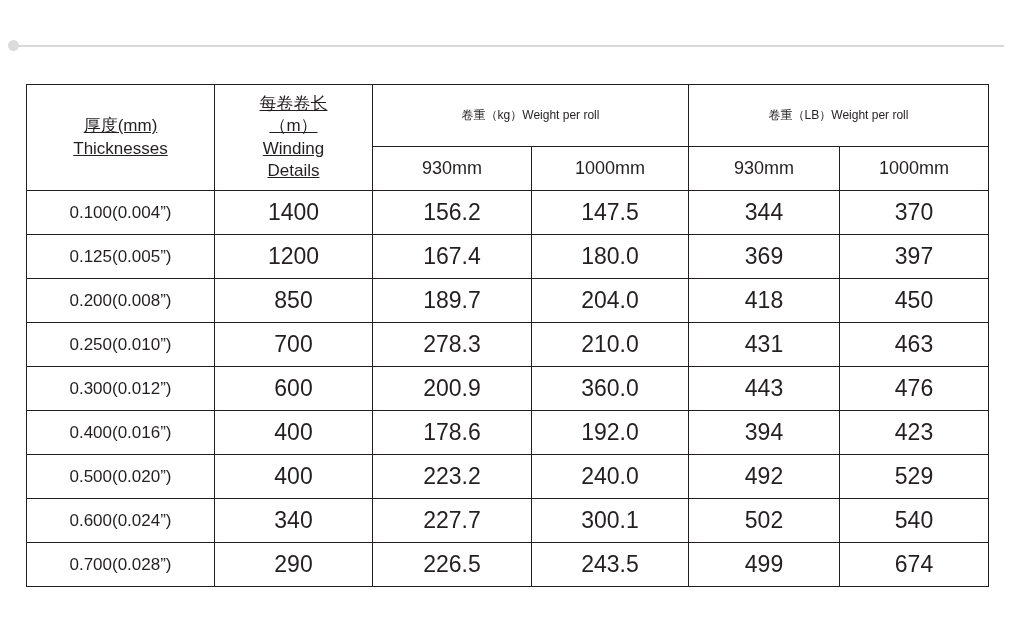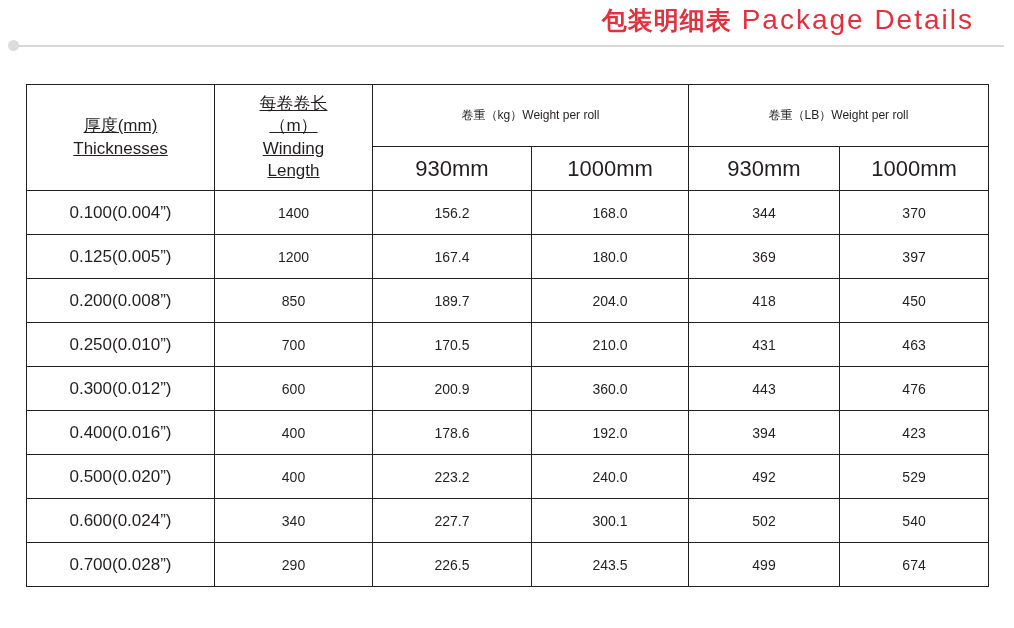--- a/index.html
+++ b/index.html
@@ -102,40 +102,34 @@
     font-size: 12px;
     line-height: 1.28;
   }
   .hdr-tall {
     font-size: 17px;
     line-height: 1.3;
     text-decoration: underline;
   }
   .hdr-sub {
     height: 44px;
-    font-size: 22px;
+    font-size: 18px;
   }
 
   tbody td {
     height: 44px;
-    font-size: 14px;
+    font-size: 23px;
   }
   td.thick { font-size: 17px; }
 </style>
 </head>
 <body>
 
 <div class="page">
 
-  <div class="header">
-    <div class="title-wrap">
-      <span class="title-cn">包装明细表</span>
-      <span class="title-en">Package Details</span>
-    </div>
-  </div>
   <div class="rule"></div>
   <div class="rule-dot"></div>
 
   <div class="table-wrap">
     <table class="pkg">
       <colgroup>
         <col class="c0">
           <col class="c1">
           <col class="c2">
           <col class="c3">
@@ -145,38 +139,38 @@
       <thead>
         <tr>
           <th rowspan="2" class="hdr-tall">
             <div>厚度(mm)</div>
             <div>Thicknesses</div>
           </th>
           <th rowspan="2" class="hdr-tall">
             <div>每卷卷长</div>
             <div>（m）</div>
             <div>Winding</div>
-            <div>Length</div>
+            <div>Details</div>
           </th>
           <th colspan="2" class="hdr-top">卷重（kg）Weight per roll</th>
           <th colspan="2" class="hdr-top">卷重（LB）Weight per roll</th>
         </tr>
         <tr>
           <th class="hdr-sub">930mm</th>
           <th class="hdr-sub">1000mm</th>
           <th class="hdr-sub">930mm</th>
           <th class="hdr-sub">1000mm</th>
         </tr>
       </thead>
       <tbody>
         <tr>
           <td class="thick">0.100(0.004”)</td>
           <td>1400</td>
           <td>156.2</td>
-          <td>168.0</td>
+          <td>147.5</td>
           <td>344</td>
           <td>370</td>
         </tr>
         <tr>
           <td class="thick">0.125(0.005”)</td>
           <td>1200</td>
           <td>167.4</td>
           <td>180.0</td>
           <td>369</td>
           <td>397</td>
@@ -185,21 +179,21 @@
           <td class="thick">0.200(0.008”)</td>
           <td>850</td>
           <td>189.7</td>
           <td>204.0</td>
           <td>418</td>
           <td>450</td>
         </tr>
         <tr>
           <td class="thick">0.250(0.010”)</td>
           <td>700</td>
-          <td>170.5</td>
+          <td>278.3</td>
           <td>210.0</td>
           <td>431</td>
           <td>463</td>
         </tr>
         <tr>
           <td class="thick">0.300(0.012”)</td>
           <td>600</td>
           <td>200.9</td>
           <td>360.0</td>
           <td>443</td>

